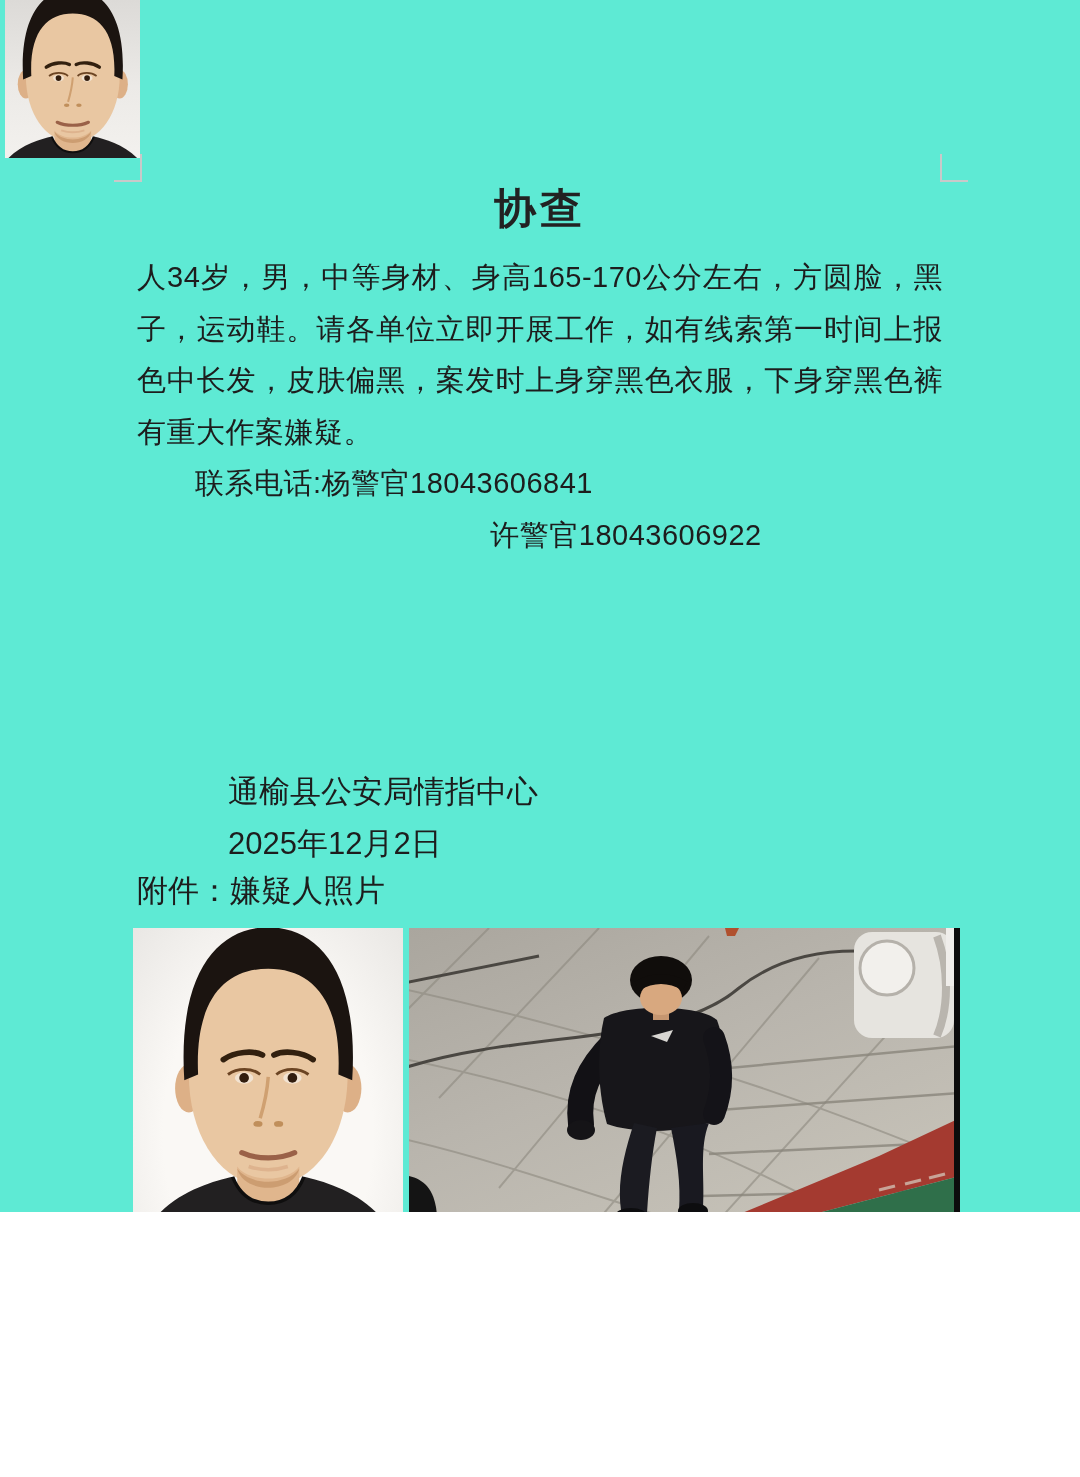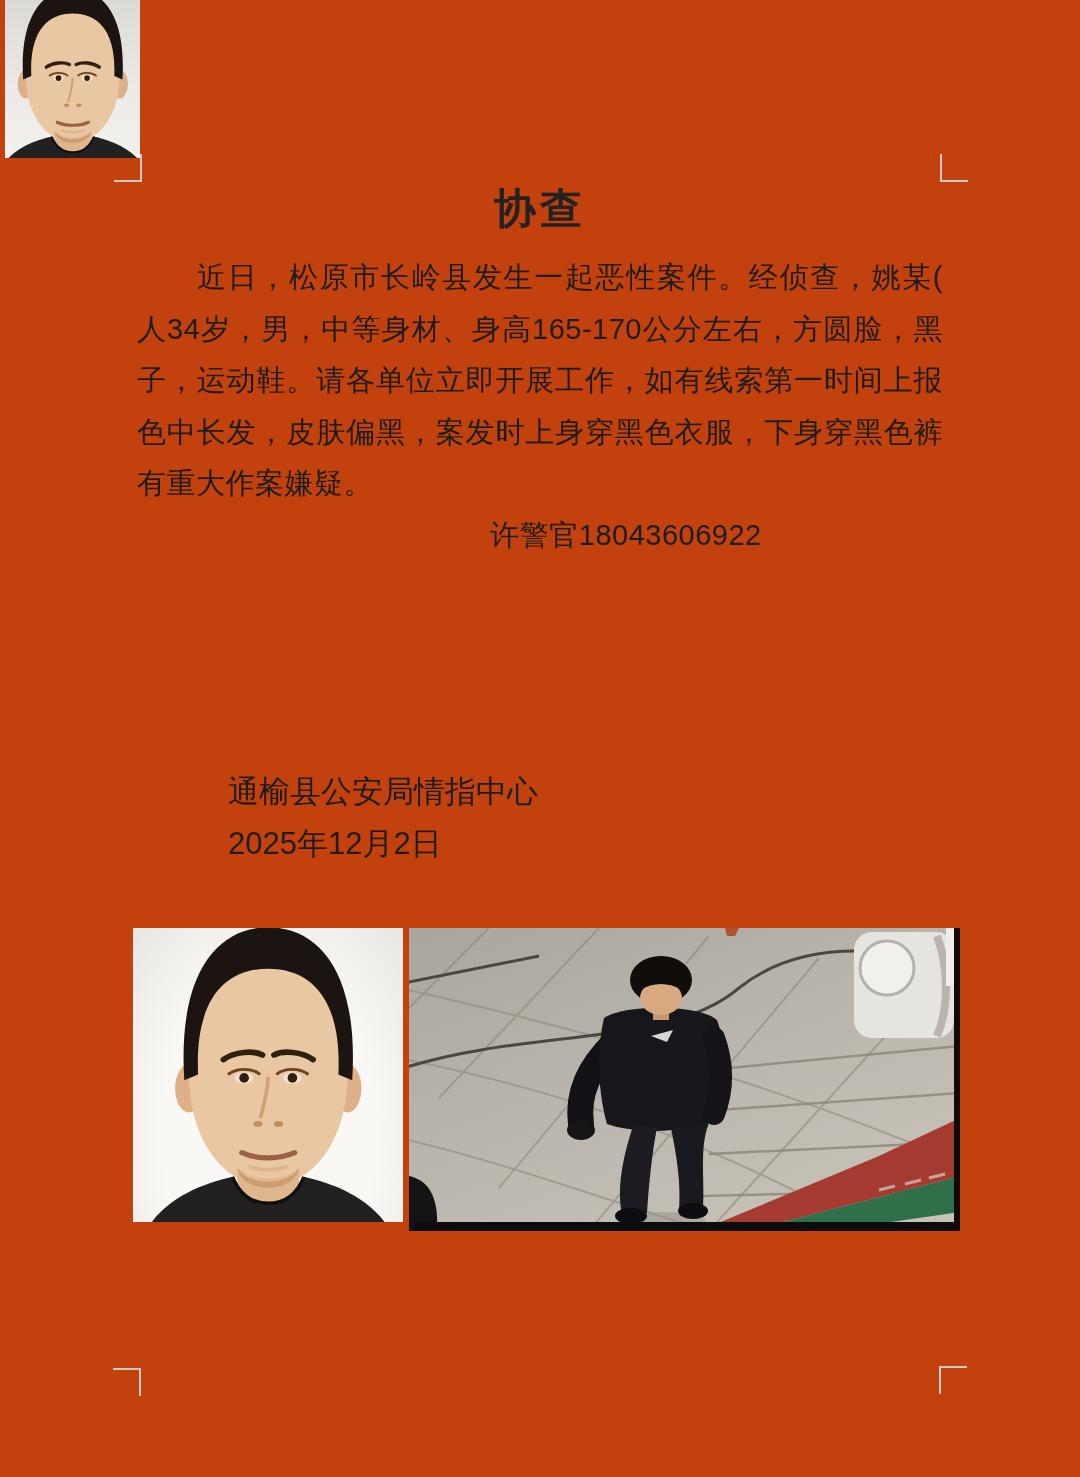--- a/index.html
+++ b/index.html
@@ -1,20 +1,20 @@
 <!DOCTYPE html>
 <html><head>
 <meta charset="utf-8">
 <style>
   html,body{margin:0;padding:0;}
   body{background:#ffffff;}
   .page{
     position:relative;
-    width:1080px;height:1477px;
-    background:#c2410c;
+    width:1080px;height:1212px;
+    background:#5eead4;
     font-family:"Liberation Sans", sans-serif;
     color:#1d1d1d;
     overflow:hidden;
   }
   
   .id-photo{
     position:absolute;left:5px;top:0;width:135px;height:158px;
     background:linear-gradient(180deg,#dcdad7 0%,#eceae7 55%,#f3f1ee 100%);
     overflow:hidden;
   }
@@ -102,33 +102,34 @@
   </div>
 
   <div class="mark mark-tl"></div>
   <div class="mark mark-tr"></div>
   <div class="mark mark-bl"></div>
   <div class="mark mark-br"></div>
 
   <div class="doc-title">协查</div>
 
   <div class="body-block">
-    <div class="jline first">近日，松原市长岭县发生一起恶性案件。经侦查，姚某(</div>
     <div class="jline">人34岁，男，中等身材、身高165-170公分左右，方圆脸，黑</div>
     <div class="jline">子，运动鞋。请各单位立即开展工作，如有线索第一时间上报</div>
     <div class="jline">色中长发，皮肤偏黑，案发时上身穿黑色衣服，下身穿黑色裤</div>
     <div class="plainline">有重大作案嫌疑。</div>
+    <div class="contact1">联系电话:杨警官18043606841</div>
     <div class="contact2">许警官18043606922</div>
   </div>
 
   <div class="signature">
     <div>通榆县公安局情指中心</div>
     <div>2025年12月2日</div>
   </div>
 
+  <div class="attachment">附件：嫌疑人照片</div>
 
   <div class="portrait-photo">
     <svg viewBox="0 0 270 294">
       <use href="#faceg" transform="translate(-20,-26) scale(1.15)"></use>
     </svg>
   </div>
 
   <div class="surveillance-photo">
     <svg viewBox="0 0 551 303">
       <defs>

